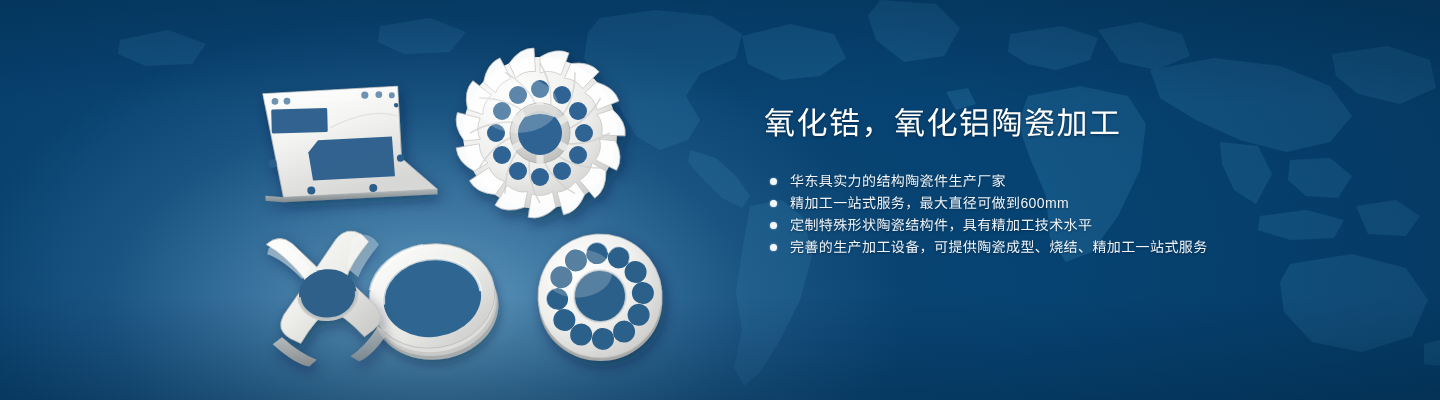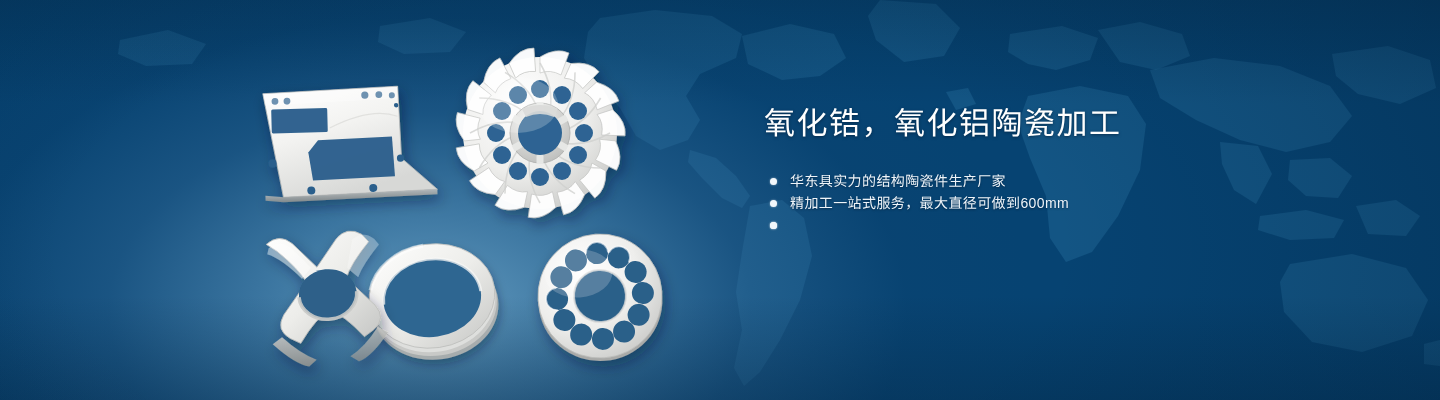--- a/index.html
+++ b/index.html
@@ -354,20 +354,22 @@
       <li>
         <span class="dot"></span>
         <span>华东具实力的结构陶瓷件生产厂家</span>
       </li>
       <li>
         <span class="dot"></span>
         <span>精加工一站式服务，最大直径可做到600mm</span>
       </li>
       <li>
         <span class="dot"></span>
+        <span>定制特殊形状陶瓷结构件，具有精加工技术水平</span>
       </li>
       <li>
         <span class="dot"></span>
+        <span>完善的生产加工设备，可提供陶瓷成型、烧结、精加工一站式服务</span>
       </li>
     </ul>
   </div>
 
 </div>
 
 </body></html>

